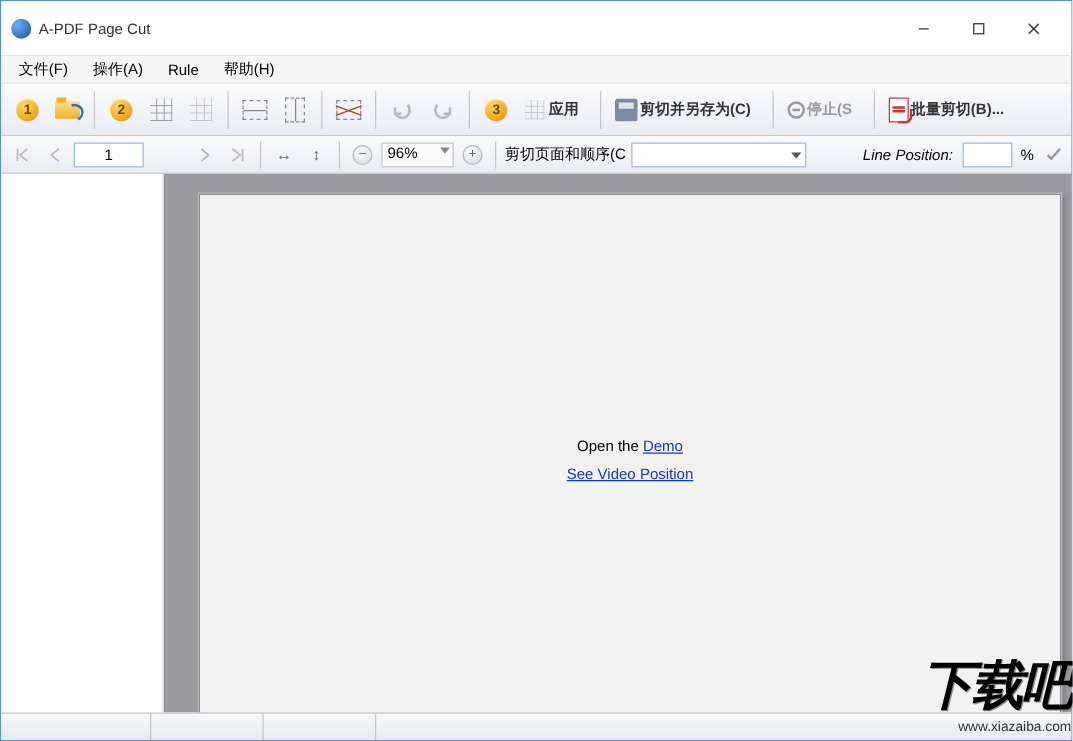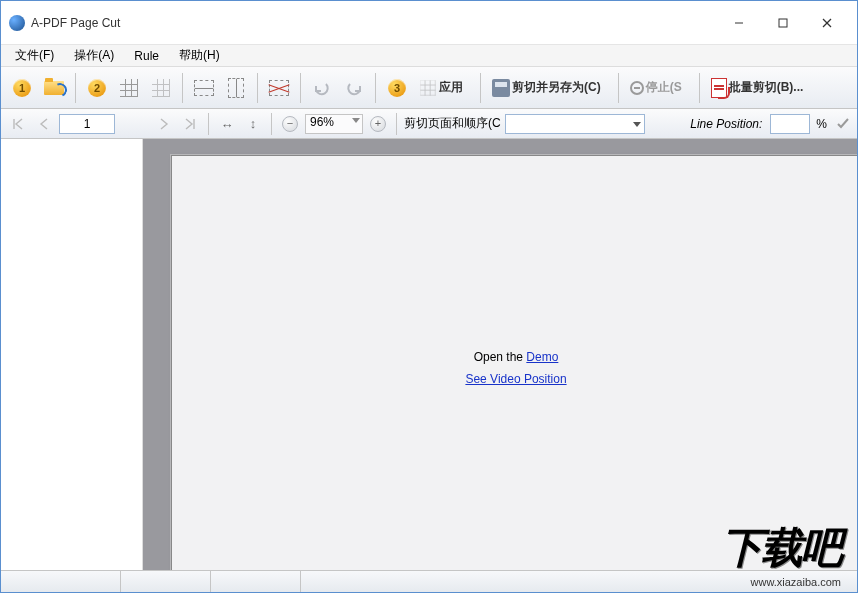--- a/index.html
+++ b/index.html
@@ -46,29 +46,29 @@
 .nav-sep { width:1px; height:22px; background:#c5c5c5; margin:0 3px; }
 .page-input { width:56px; height:20px; border:1px solid #9db7d6; text-align:center; font-size:12px; }
 .zoom-box { width:58px; height:20px; border:1px solid #c5c5c5; background:#fbfbfc; display:flex; align-items:flex-start; padding:0 4px; position:relative; }
 .zoom-box .dd { position:absolute; right:2px; top:3px; border-left:4px solid transparent; border-right:4px solid transparent; border-top:5px solid #888; }
 .seq-box { width:140px; height:20px; border:1px solid #9db7d6; background:#fff; display:flex; align-items:center; padding:0 4px; overflow:hidden; white-space:nowrap; position:relative; }
 .seq-box .dd { position:absolute; right:3px; top:7px; border-left:4px solid transparent; border-right:4px solid transparent; border-top:5px solid #555; }
 .lp-label { margin-left:auto; padding-right:4px;font-style:italic; }
 .lp-input { width:40px; height:20px; border:1px solid #9db7d6; }
 .pct { padding:0 4px 0 2px; }
 .check { width:16px; height:16px; color:#9a9a9a; display:flex; align-items:center; justify-content:center; }
-.content { flex:1; display:flex; overflow:hidden;padding-left:12px; }
+.content { flex:1; display:flex; overflow:hidden; }
 .side-panel { width:130px; background:#fff; border-right:1px solid #ddd; }
 .canvas-wrap { flex:1; background:#99999e; position:relative; overflow:hidden; padding:16px 0 0 28px; }
 .page { width:690px; height:426px; background:#f2f2f3; border:1px solid #888; box-shadow:0 0 0 1px #b8b8ba,2px 2px 4px rgba(0,0,0,0.25); display:flex; flex-direction:column; align-items:center; justify-content:center; gap:8px; }
 .page .row { font-size:12px; color:#000; }
 .page a { color:#1833c9; text-decoration:underline; }
 .statusbar { height:22px; background:linear-gradient(#f7f8fa,#e6eaef); border-top:1px solid #c5c5c5; display:flex; }
 .status-cell { border-right:1px solid #c5c5c5; height:100%; }
-.watermark { position:absolute; right:16px; bottom:4px; text-align:right; pointer-events:none; }
+.watermark { position:absolute; right:0; bottom:4px; text-align:right; pointer-events:none; }
 .watermark .big { font-size:42px; font-weight:900; color:#000; font-style:italic; letter-spacing:-2px; text-shadow:1px 1px 0 #888; font-family:"SimHei",sans-serif; }
 .watermark .url { font-size:11px; color:#333; }
 .circle-btn { width:16px; height:16px; border-radius:50%; background:radial-gradient(circle at 35% 30%,#fdfdfd,#d5d8dd); border:1px solid #b5b9c0; display:flex; align-items:center; justify-content:center; font-size:11px; color:#666; line-height:1; }
 .fit-h,.fit-v { width:20px; height:16px; display:flex; align-items:center; justify-content:center; font-size:13px; color:#666; }
 </style>
 </head>
 <body>
 
 <div class="window">
 

